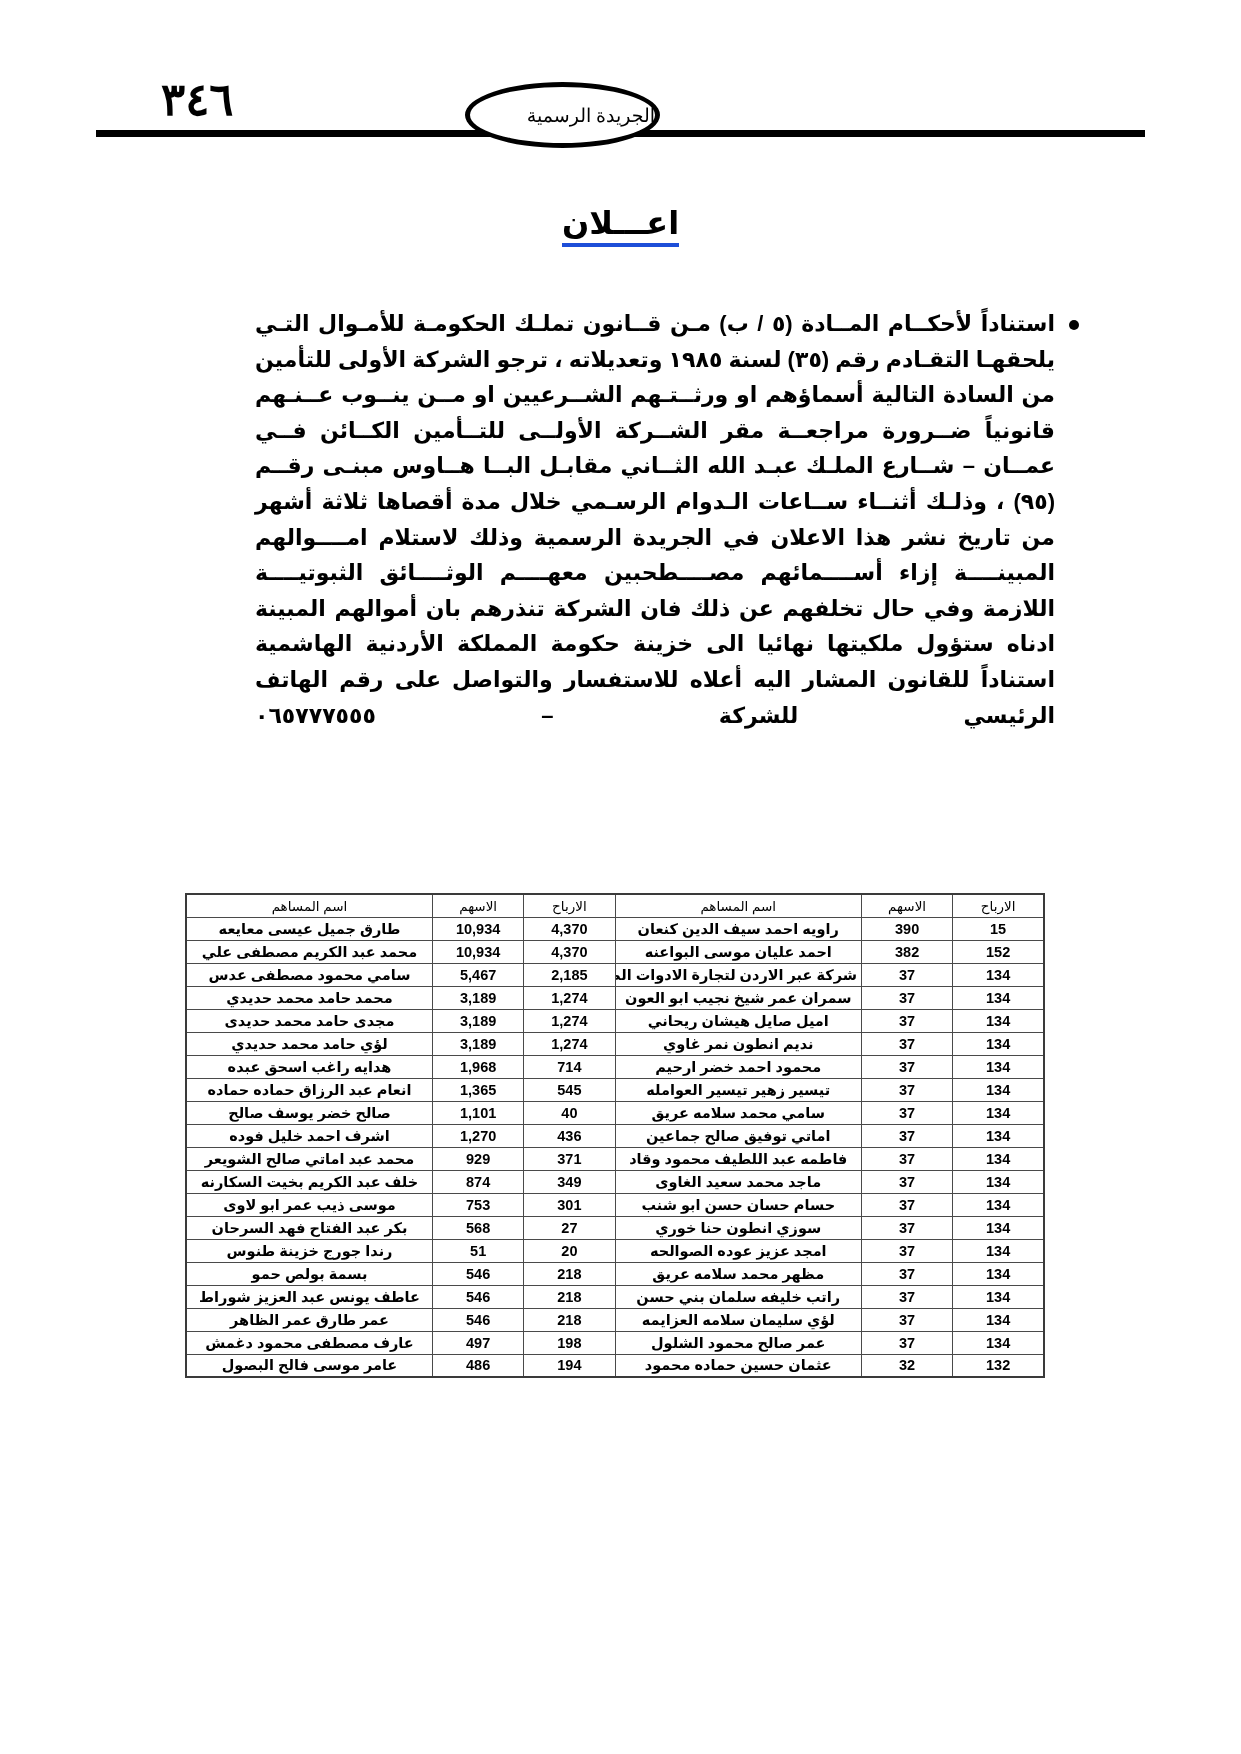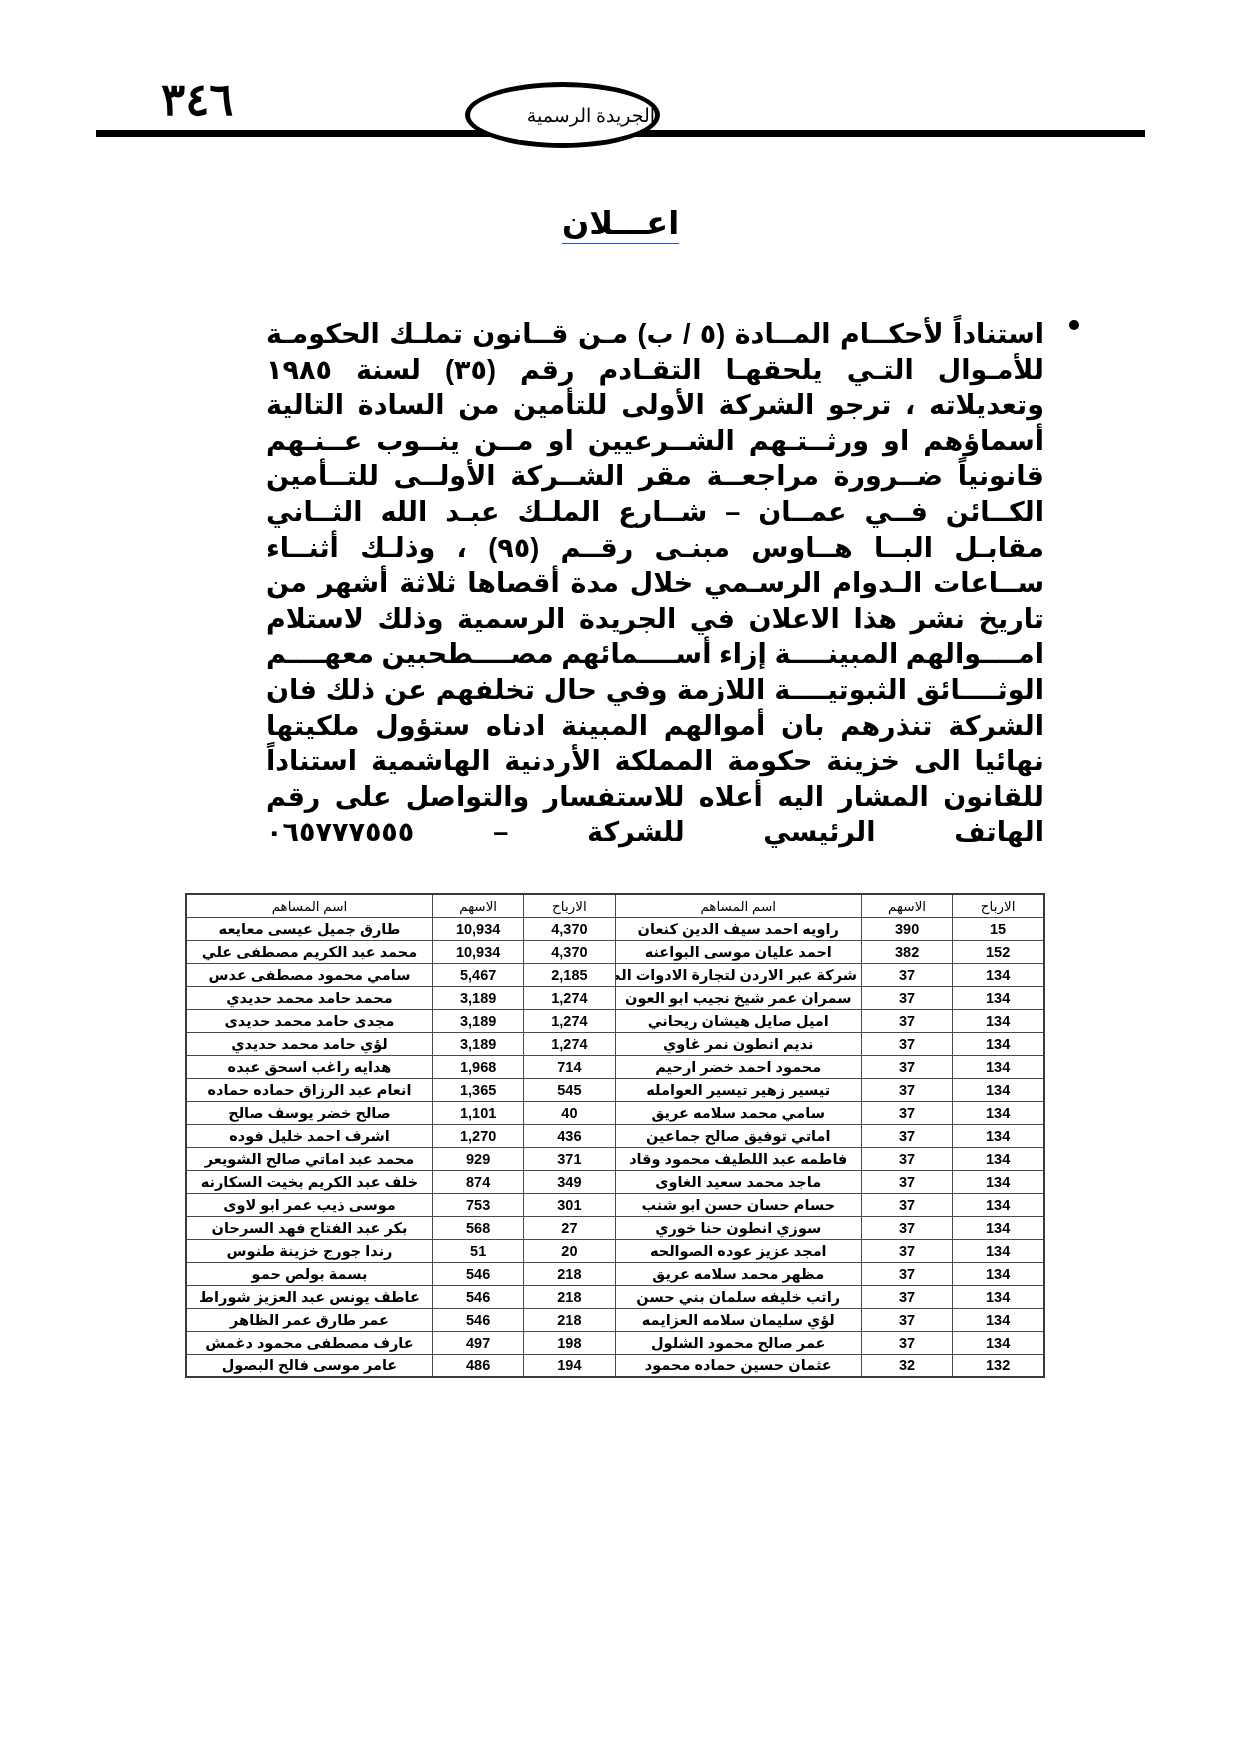--- a/index.html
+++ b/index.html
@@ -78,21 +78,21 @@
     top: 204px;
     left: 0;
     right: 0;
     text-align: center;
   }
   .ad-title span {
     font-family: "Liberation Sans", "DejaVu Sans", sans-serif;
     font-size: 32px;
     font-weight: 700;
     letter-spacing: 2px;
-    border-bottom: 1px solid #1d4ed8;
+    border-bottom: 4px solid #1d4ed8;
     padding-bottom: 2px;
   }
 
   
   .body-block {
     position: absolute;
     top: 306px;
     right: 186px;
     width: 800px;
   }
@@ -100,26 +100,26 @@
     position: absolute;
     right: -24px;
     top: 14px;
     width: 10px;
     height: 10px;
     background: #000;
     border-radius: 50%;
   }
   .body-para {
     font-family: "Liberation Sans", "DejaVu Sans", sans-serif;
-    font-size: 27px;
+    font-size: 22px;
     font-weight: 700;
     line-height: 35.6px;
     text-align: justify;
     direction: rtl;
-    margin: 11px;
+    margin: 0;
     text-align-last: justify;
   }
 
   .company-sign {
     position: absolute;
     top: 790px;
     right: 186px;
     font-family: "Liberation Sans", "DejaVu Sans", sans-serif;
     font-size: 22px;
     font-weight: 700;

